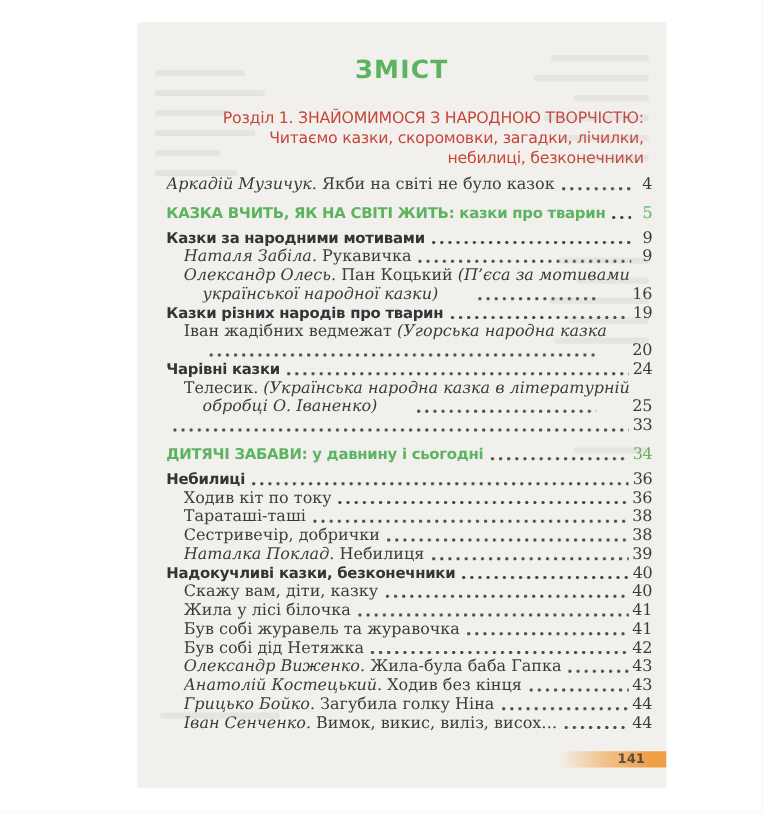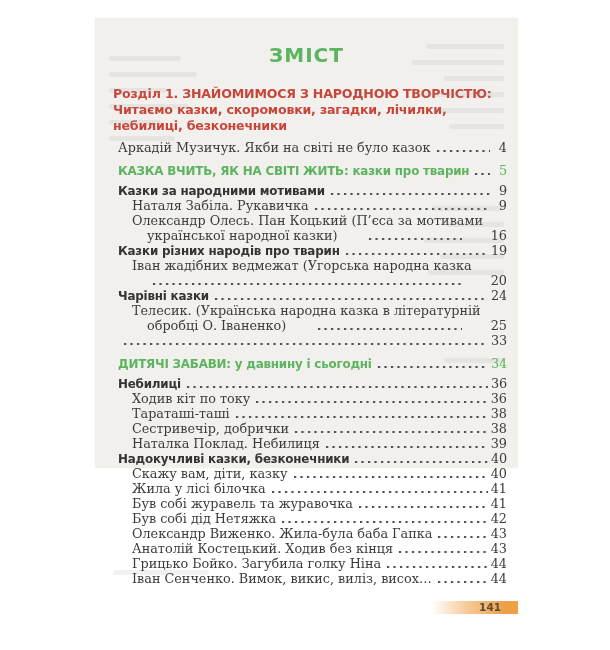--- a/index.html
+++ b/index.html
@@ -14,22 +14,22 @@
   html,body{margin:0;padding:0;}
   body{
     width:610px;height:650px;
     background:#ffffff;
     position:relative;
     font-family:"DejaVu Serif", serif;
     overflow:hidden;
   }
   .book-page{
     position:absolute;
-    left:95px;top:18px;
-    width:423px;height:450px;
+    left:110px;top:18px;
+    width:423px;height:612px;
     background:var(--page-bg);
     box-shadow:0 0 2px rgba(0,0,0,0.05);
   }
   
   .ghost{
     position:absolute;
     height:5px;
     background:#9a9aa0;
     opacity:0.13;
     border-radius:2px;
@@ -40,42 +40,42 @@
     text-align:center;
     font-family:"DejaVu Sans", sans-serif;
     font-weight:bold;
     font-size:20px;
     line-height:20px;
     letter-spacing:1px;
     color:var(--green);
   }
   .red-block{
     margin:21px 18px 0 18px;
-    text-align:left;
-    font-family:"DejaVu Sans", sans-serif;
-    font-weight:bold;
+    text-align:right;
+    font-family:"DejaVu Sans", sans-serif;
+    font-weight:normal;
     font-size:12.6px;
     line-height:16px;
     letter-spacing:-0.2px;
     color:var(--red);
   }
   .toc{
     margin:6px 11px 0 23px;
   }
   .toc-line{
     display:flex;
     align-items:baseline;
     height:15px;
     line-height:15px;
     font-size:12.8px;
     color:var(--ink);
     white-space:nowrap;
   }
   .toc-line .txt{flex:0 1 auto; overflow:hidden;}
-  .toc-line .it{}
+  .toc-line .it{font-style:italic;}
   .toc-line.bold, .toc-line.green{
     font-family:"DejaVu Sans", sans-serif;
     font-weight:bold;
     font-size:11.9px;
     letter-spacing:-0.2px;
   }
   .toc-line.bold{color:var(--bold-ink);}
   .toc-line.green{color:var(--green); margin-top:8px; margin-bottom:5px;}
   .toc-line.green .pg{color:var(--green);}
   .ind1{padding-left:14px;}

